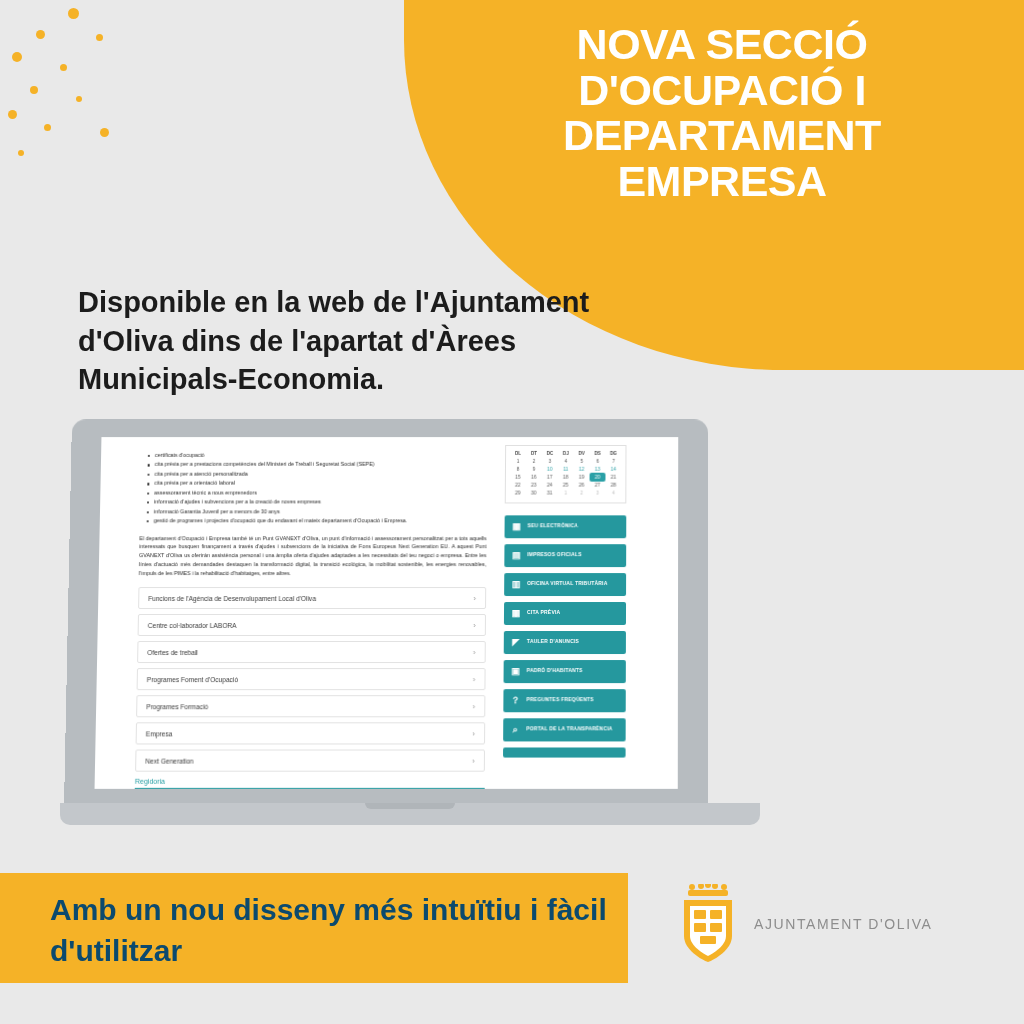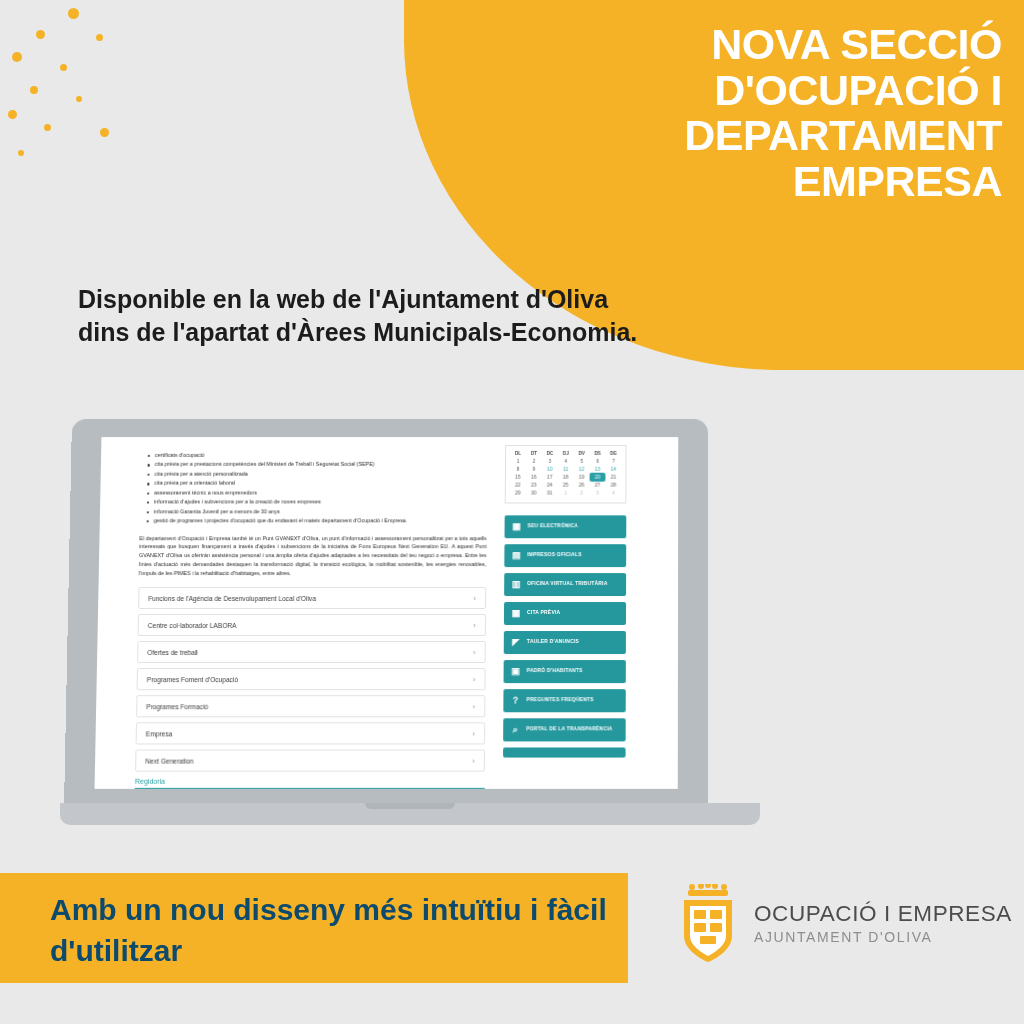--- a/index.html
+++ b/index.html
@@ -21,39 +21,39 @@
     top: -230px; right: -140px;
     width: 760px; height: 600px;
     background: #f5b227;
     border-radius: 0 0 0 100%;
     border-bottom-left-radius: 380px 330px;
   }
   .header-title {
     position: absolute;
     top: 22px; right: 22px;
     width: 560px;
-    text-align: right;
+    text-align: center;
     color: #ffffff;
     font-weight: bold;
     font-size: 43px;
     line-height: 1.06;
     letter-spacing: -0.5px;
   }
   .header-title div { white-space: nowrap; }
 
   
   .dots { position: absolute; top: 0; left: 0; width: 230px; height: 200px; }
   .dot { position: absolute; background: #f5b227; border-radius: 50%; }
 
   
   .subtitle {
     position: absolute;
     left: 78px; top: 283px;
     width: 580px;
-    font-size: 25px;
+    font-size: 29px;
     font-weight: bold;
     line-height: 1.33;
     color: #1c1c1c;
   }
 
   
   .laptop { position: absolute; left: 60px; top: 418px; width: 700px; height: 430px; }
   .laptop-lid {
     position: absolute; left: 8px; top: 0;
     width: 640px; height: 390px;
@@ -398,18 +398,17 @@
       </g>
       <g fill="#f5b227">
         <rect x="16" y="26" width="12" height="9" rx="1"></rect>
         <rect x="32" y="26" width="12" height="9" rx="1"></rect>
         <rect x="16" y="39" width="12" height="9" rx="1"></rect>
         <rect x="32" y="39" width="12" height="9" rx="1"></rect>
         <rect x="22" y="52" width="16" height="8" rx="1"></rect>
       </g>
     </svg>
     <div class="logo-text">
-      <div class="l1">OCUPACIÓ I EMPRESA</div>
       <div class="l2">AJUNTAMENT D'OLIVA</div>
     </div>
   </div>
 
 </div>
 
 </body></html>

